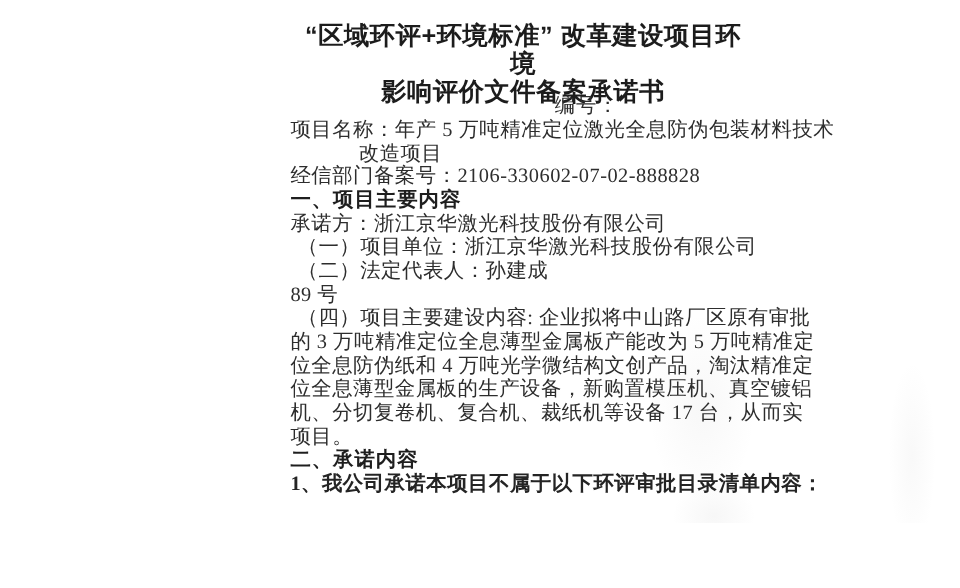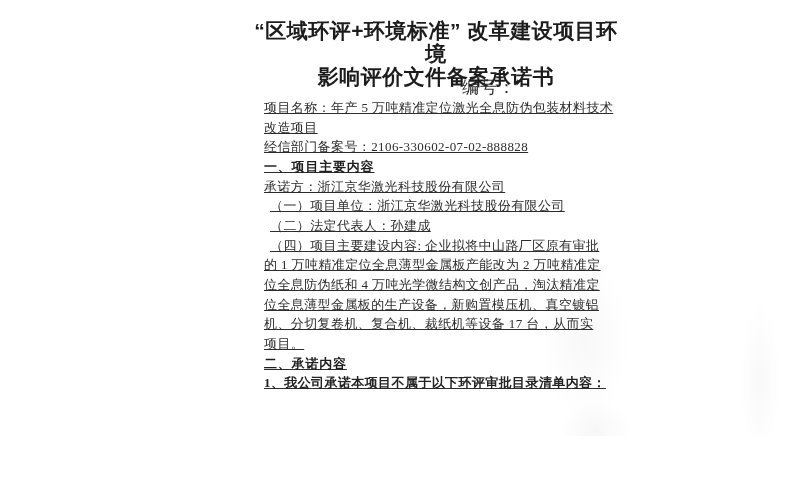--- a/index.html
+++ b/index.html
@@ -46,31 +46,30 @@
   .serial {
     position: absolute;
     left: 462px;
     top: 76px;
     font-size: 17px;
     letter-spacing: 1px;
     color: #2d2d2d;
   }
   .body-block {
     position: absolute;
-    left: 264px;
+    left: 242px;
     top: 98px;
     width: 380px;
-    font-size: 13px;
+    font-size: 17px;
     line-height: 19.65px;
     letter-spacing: 0.4px;
-    text-decoration: underline;
   }
   .line { white-space: nowrap; }
   .line.item { margin-left: 6px; }
-  .line.wrap-indent { }
+  .line.wrap-indent { margin-left: 57px; }
   .line.heading {
     font-family: "Liberation Sans", "DejaVu Sans", sans-serif;
     font-weight: bold;
     color: #1e1e1e;
     letter-spacing: 0.8px;
   }
   .line.strong {
     font-weight: bold;
     color: #242424;
   }
@@ -93,22 +92,23 @@
 
   <div class="body-block">
     <div class="line">项目名称：年产 5 万吨精准定位激光全息防伪包装材料技术</div>
     <div class="line wrap-indent">改造项目</div>
     <div class="line">经信部门备案号：2106-330602-07-02-888828</div>
     <div class="line heading">一、项目主要内容</div>
 
     <div class="line">承诺方：浙江京华激光科技股份有限公司</div>
     <div class="line item">（一）项目单位：浙江京华激光科技股份有限公司</div>
     <div class="line item">（二）法定代表人：孙建成</div>
+    <div class="line">89 号</div>
     <div class="line item">（四）项目主要建设内容: 企业拟将中山路厂区原有审批</div>
-    <div class="line">的 1 万吨精准定位全息薄型金属板产能改为 2 万吨精准定</div>
+    <div class="line">的 3 万吨精准定位全息薄型金属板产能改为 5 万吨精准定</div>
     <div class="line">位全息防伪纸和 4 万吨光学微结构文创产品，淘汰精准定</div>
     <div class="line">位全息薄型金属板的生产设备，新购置模压机、真空镀铝</div>
     <div class="line">机、分切复卷机、复合机、裁纸机等设备 17 台，从而实</div>
     <div class="line">项目。</div>
 
     <div class="line heading">二、承诺内容</div>
     <div class="line strong">1、我公司承诺本项目不属于以下环评审批目录清单内容：</div>
   </div>
 
 </div>

